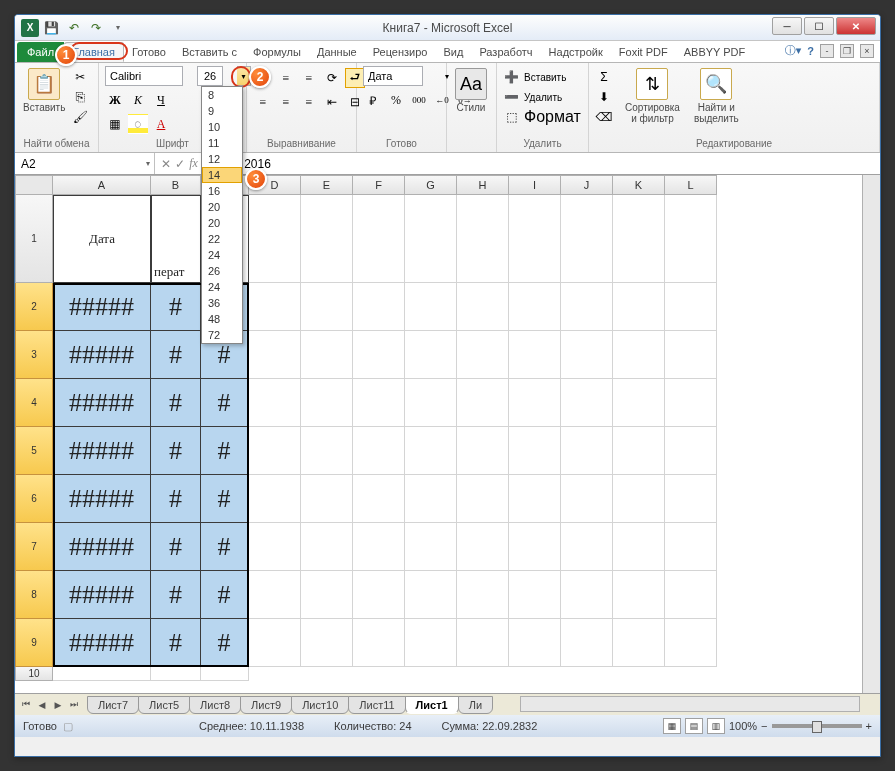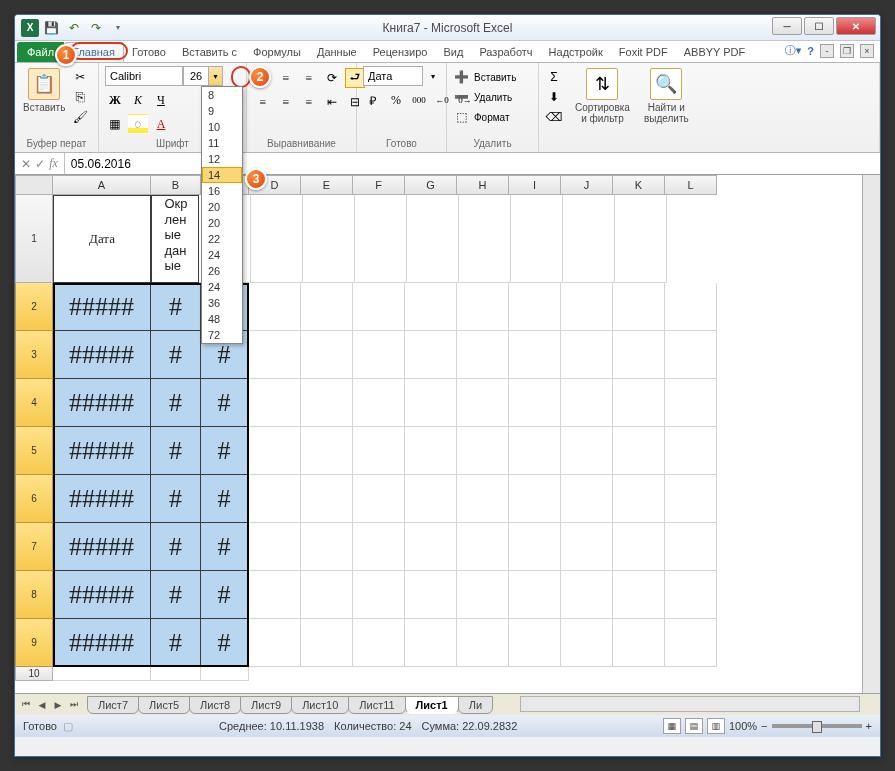--- a/index.html
+++ b/index.html
@@ -26,21 +26,21 @@
 
 .ribbon { height: 90px; background: linear-gradient(#f8f8f8,#f0f0f0); border-bottom: 1px solid #b6b6b6; display: flex; position: relative; }
 .ribbon-group { border-right: 1px solid #d4d4d4; padding: 3px 6px 0; display: flex; flex-direction: column; }
 .rg-body { flex: 1; display: flex; align-items: flex-start; gap: 4px; }
 .rg-title { font-size: 10px; color: #6a6a6a; text-align: center; padding: 2px 0; height: 16px; }
 .big-btn { display: flex; flex-direction: column; align-items: center; gap: 2px; cursor: pointer; padding: 2px; }
 .big-btn .icon { width: 32px; height: 32px; background: #fbe9c8; border: 1px solid #c9a94e; border-radius: 2px; display: flex; align-items: center; justify-content: center; font-size: 18px; }
 .big-btn .lbl { font-size: 10px; color: #4a4a4a; text-align: center; line-height: 1.1; }
 .col-stack { display: flex; flex-direction: column; gap: 2px; }
 .small-icon { width: 18px; height: 18px; display: inline-flex; align-items: center; justify-content: center; font-size: 12px; cursor: pointer; }
-.font-row { display: flex; gap: 0; align-items: flex-start; }
+.font-row { display: flex; gap: 14px; align-items: flex-start; }
 .font-name { width: 78px; height: 20px; border: 1px solid #abadb3; background: #fff; font-size: 11px; padding: 0 4px; }
 .font-size { width: 26px; height: 20px; border: 1px solid #abadb3; background: #fff; font-size: 11px; text-align: center; }
 .dd-arrow { width: 14px; height: 20px; border: 1px solid #abadb3; border-left: none; background: linear-gradient(#fbe6a8,#f7d36e); display: flex; align-items: center; justify-content: center; font-size: 8px; cursor: pointer; }
 .icon-row { display: flex; gap: 3px; }
 .ib { width: 20px; height: 20px; border: 1px solid transparent; display: inline-flex; align-items: center; justify-content: center; cursor: pointer; font-size: 12px; font-family: "Times New Roman", serif; }
 
 .size-dropdown { position: absolute; top: 20px; left: 0; width: 42px; background: #fff; border: 1px solid #868686; z-index: 90; box-shadow: 2px 2px 4px rgba(0,0,0,.25); }
 .size-item { padding: 2px 6px; font-size: 11px; color: #333; cursor: pointer; }
 .size-item.hot { background: #fbd678; border: 1px solid #e2a100; padding: 1px 5px; }
 
@@ -70,21 +70,21 @@
 
 .sheet-tabs-bar { height: 22px; background: #ece9d8; display: flex; align-items: center; border-top: 1px solid #a0a0a0; font-size: 11px; padding-left: 4px; position: relative; }
 .sheet-nav { display: flex; gap: 2px; margin-right: 6px; }
 .sheet-nav span { width: 14px; height: 14px; display: inline-flex; align-items: center; justify-content: center; cursor: pointer; font-size: 9px; color: #555; }
 .sheet-tab { padding: 2px 10px; background: #e4e4e4; border: 1px solid #999; border-radius: 0 0 6px 6px; margin-right: -1px; cursor: pointer; color: #444; }
 .sheet-tab.active { background: #fff; font-weight: bold; color: #000; border-bottom-color: #fff; }
 .h-scroll { position: absolute; right: 20px; top: 2px; width: 340px; height: 16px; background: #e8e8e8; border: 1px solid #b0b0b0; }
 
 .status-bar { height: 22px; background: linear-gradient(#e8eff7,#cfdcec); display: flex; align-items: center; font-size: 11px; color: #3a3a3a; padding: 0 8px; justify-content: space-between; }
 .status-left { display: flex; gap: 6px; }
-.status-center { display: flex; gap: 10px; }
+.status-center { display: flex; gap: 30px; }
 .status-right { display: flex; align-items: center; gap: 4px; }
 .view-btn { width: 18px; height: 16px; border: 1px solid #a0a0a0; background: #fff; cursor: pointer; display: inline-flex; align-items: center; justify-content: center; font-size: 9px; }
 .zoom-slider { width: 90px; height: 4px; background: #999; position: relative; }
 .zoom-slider::after { content: ""; position: absolute; left: 45%; top: -3px; width: 8px; height: 10px; background: #e0e0e0; border: 1px solid #666; }
 
 .vscroll, .hscroll-outer { position: absolute; background: #e8e8e8; }
 .vscroll { right: 0; top: 0; width: 18px; height: 100%; border-left: 1px solid #b0b0b0; }
 </style>
 </head>
 <body>
@@ -141,21 +141,21 @@
         <div class="big-btn">
           <div class="icon">📋</div>
           <div class="lbl">Вставить</div>
         </div>
         <div class="col-stack" style="margin-top:2px">
           <span class="small-icon">✂</span>
           <span class="small-icon">⎘</span>
           <span class="small-icon">🖌</span>
         </div>
       </div>
-      <div class="rg-title">Буфер перат</div>
+      <div class="rg-title">Найти обмена</div>
     </div>
 
     <div class="ribbon-group" style="width:148px;position:relative">
       <div class="rg-body" style="flex-direction:column;gap:4px">
         <div class="font-row" style="position:relative">
           <input class="font-name" value="Calibri" style="">
           <input class="font-size" value="26" style="">
           <div class="dd-arrow">▾</div>
 
           <div class="size-dropdown" style="left:96px">
@@ -221,34 +221,43 @@
           <span class="ib">₽</span>
           <span class="ib">%</span>
           <span class="ib" style="font-size:9px">000</span>
           <span class="ib" style="font-size:9px">←0</span>
           <span class="ib" style="font-size:9px">0→</span>
         </div>
       </div>
       <div class="rg-title">Готово</div>
     </div>
 
+    <div class="ribbon-group" style="width:50px">
+      <div class="rg-body">
+        <div class="big-btn">
+          <div class="icon" style="background:#e8e8e8;border-color:#999">Aa</div>
+          <div class="lbl">Стили</div>
+        </div>
+      </div>
+      <div class="rg-title"></div>
+    </div>
 
     <div class="ribbon-group" style="width:92px">
       <div class="rg-body" style="flex-direction:column;gap:2px;padding-top:2px">
         <div class="icon-row" style="align-items:center">
           <span class="small-icon">➕</span>
           <span style="font-size:10px">Вставить</span>
         </div>
         <div class="icon-row" style="align-items:center">
           <span class="small-icon">➖</span>
           <span style="font-size:10px">Удалить</span>
         </div>
         <div class="icon-row" style="align-items:center">
           <span class="small-icon">⬚</span>
-          <span style="font-size:10px">Формат</span>
+          <span style="font-size:16px">Формат</span>
         </div>
       </div>
       <div class="rg-title">Удалить</div>
     </div>
 
     <div class="ribbon-group" style="flex:1">
       <div class="rg-body" style="gap:10px">
         <div class="col-stack" style="padding-top:2px">
           <span class="small-icon">Σ</span>
           <span class="small-icon">⬇</span>
@@ -258,27 +267,29 @@
           <div class="icon" style="background:#fff">⇅</div>
           <div class="lbl" style="white-space:pre">Сортировка
 и фильтр</div>
         </div>
         <div class="big-btn">
           <div class="icon" style="background:#fff">🔍</div>
           <div class="lbl" style="white-space:pre">Найти и
 выделить</div>
         </div>
       </div>
+      <div class="rg-title">Редактирование</div>
     </div>
   </div>
 
   <div class="callout-ring" style="top:51px; left:216px; width:20px; height:22px; border-radius:10px"></div>
   <div class="callout" style="top:51px; left:234px;">2</div>
 
   <div class="formula-bar">
+    <div class="name-box">A2</div>
     <div class="fx-icons">
       <span>✕</span>
       <span>✓</span>
       <span class="fx-label">fx</span>
     </div>
     <div class="formula-input">05.06.2016</div>
   </div>
 
   <div class="callout" style="top:153px; left:230px;">3</div>
 
@@ -309,20 +320,21 @@
         <div class="row-h sel" style="height:48px">6</div>
         <div class="row-h sel" style="height:48px">7</div>
         <div class="row-h sel" style="height:48px">8</div>
         <div class="row-h sel" style="height:48px">9</div>
         <div class="row-h" style="height:14px">10</div>
       </div>
       <div class="grid">
 
         <div class="grid-row">
           <div class="cell header-cell" style="width:98px;height:88px">Дата</div>
+          <div class="cell header-cell" style="width:50px;height:88px;justify-content:flex-start;align-items:flex-end;padding:2px">перат</div>
           <div class="cell header-cell" style="width:48px;height:88px;align-items:flex-start">
             <div class="truncated-head">
               <span>Окр</span><br>
               <span>лен</span><br>
               <span>ые</span><br>
               <span>дан</span><br>
               <span>ые</span>
             </div>
           </div>
           <div class="cell" style="width:52px;height:88px"></div>

